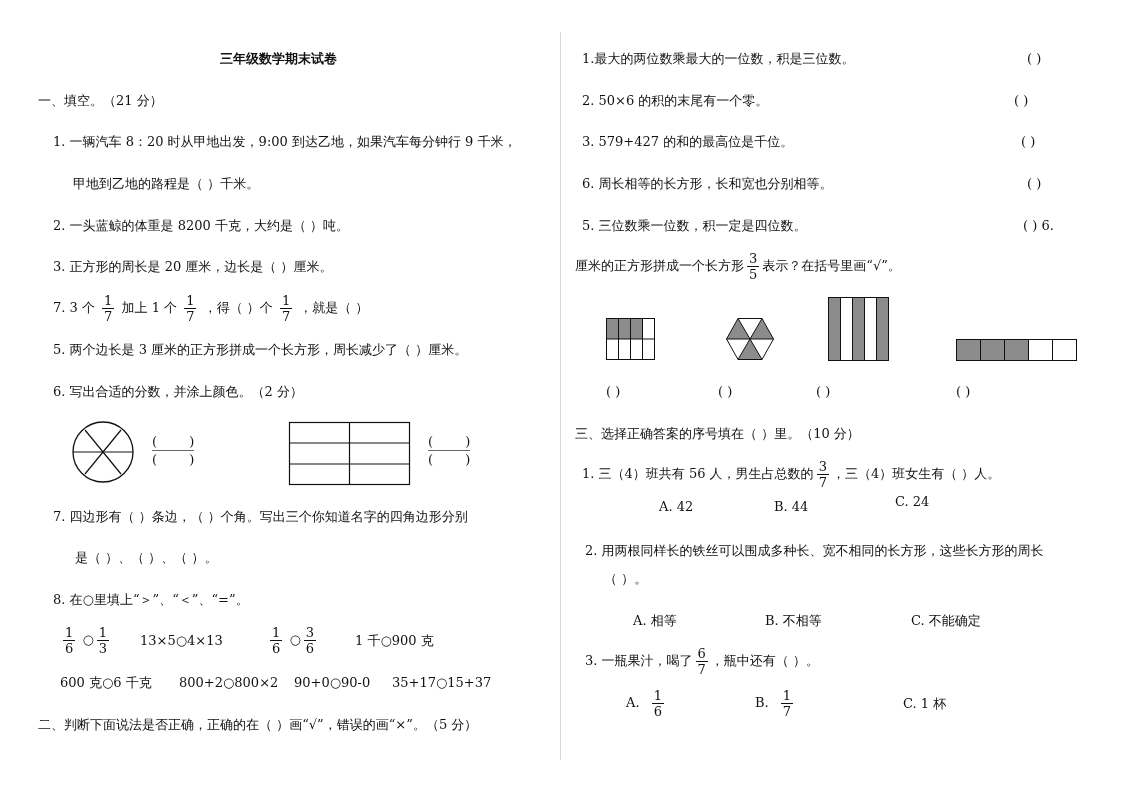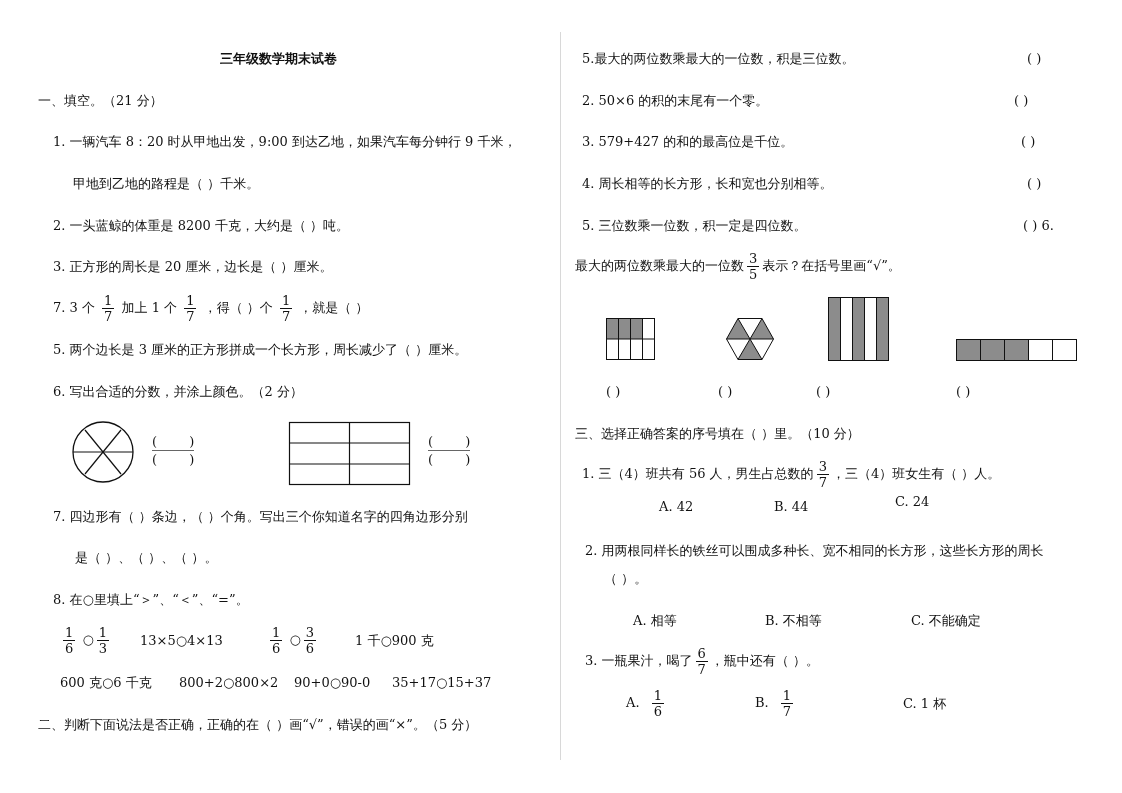--- a/index.html
+++ b/index.html
@@ -79,33 +79,33 @@
 </div>
 <div class="abs" style="left:355px;top:633px;">1 千○900 克</div>
 
 <div class="abs" style="left:60px;top:675px;">600 克○6 千克</div>
 <div class="abs" style="left:179px;top:675px;">800+2○800×2</div>
 <div class="abs" style="left:294px;top:675px;">90+0○90-0</div>
 <div class="abs" style="left:392px;top:675px;">35+17○15+37</div>
 
 <div class="abs" style="left:38px;top:717px;">二、判断下面说法是否正确，正确的在（    ）画“√”，错误的画“×”。（5 分）</div>
 
-<div class="abs" style="left:582px;top:51px;">5.最大的两位数乘最大的一位数，积是三位数。</div>
+<div class="abs" style="left:582px;top:51px;">1.最大的两位数乘最大的一位数，积是三位数。</div>
 <div class="abs" style="left:1027px;top:51px;">(          )</div>
 <div class="abs" style="left:582px;top:93px;">2. 50×6 的积的末尾有一个零。</div>
 <div class="abs" style="left:1014px;top:93px;">(          )</div>
 <div class="abs" style="left:582px;top:134px;">3. 579+427 的和的最高位是千位。</div>
 <div class="abs" style="left:1021px;top:134px;">(          )</div>
-<div class="abs" style="left:582px;top:176px;">4.  周长相等的长方形，长和宽也分别相等。</div>
+<div class="abs" style="left:582px;top:176px;">6.  周长相等的长方形，长和宽也分别相等。</div>
 <div class="abs" style="left:1027px;top:176px;">(          )</div>
 <div class="abs" style="left:582px;top:218px;">5.  三位数乘一位数，积一定是四位数。</div>
 <div class="abs" style="left:1023px;top:218px;">(          ) 6.</div>
 
 <div class="abs" style="left:575px;top:248px;line-height:36px;">
-  <span>最大的两位数乘最大的一位数</span><span class="frac"><span class="num">3</span><span>5</span></span><span>表示？在括号里画“√”。</span>
+  <span>厘米的正方形拼成一个长方形</span><span class="frac"><span class="num">3</span><span>5</span></span><span>表示？在括号里画“√”。</span>
 </div>
 
 <svg style="left:606px;top:318px;" width="49" height="43">
   <rect x="0.5" y="0.5" width="36" height="20.5" fill="#8c8c8c"></rect>
   <rect x="0.5" y="0.5" width="48" height="41" fill="none" stroke="#111" stroke-width="1"></rect>
   <line x1="12.5" y1="0" x2="12.5" y2="42" stroke="#111"></line>
   <line x1="24.5" y1="0" x2="24.5" y2="42" stroke="#111"></line>
   <line x1="36.5" y1="0" x2="36.5" y2="42" stroke="#111"></line>
   <line x1="0" y1="21" x2="49" y2="21" stroke="#111"></line>
 </svg>

